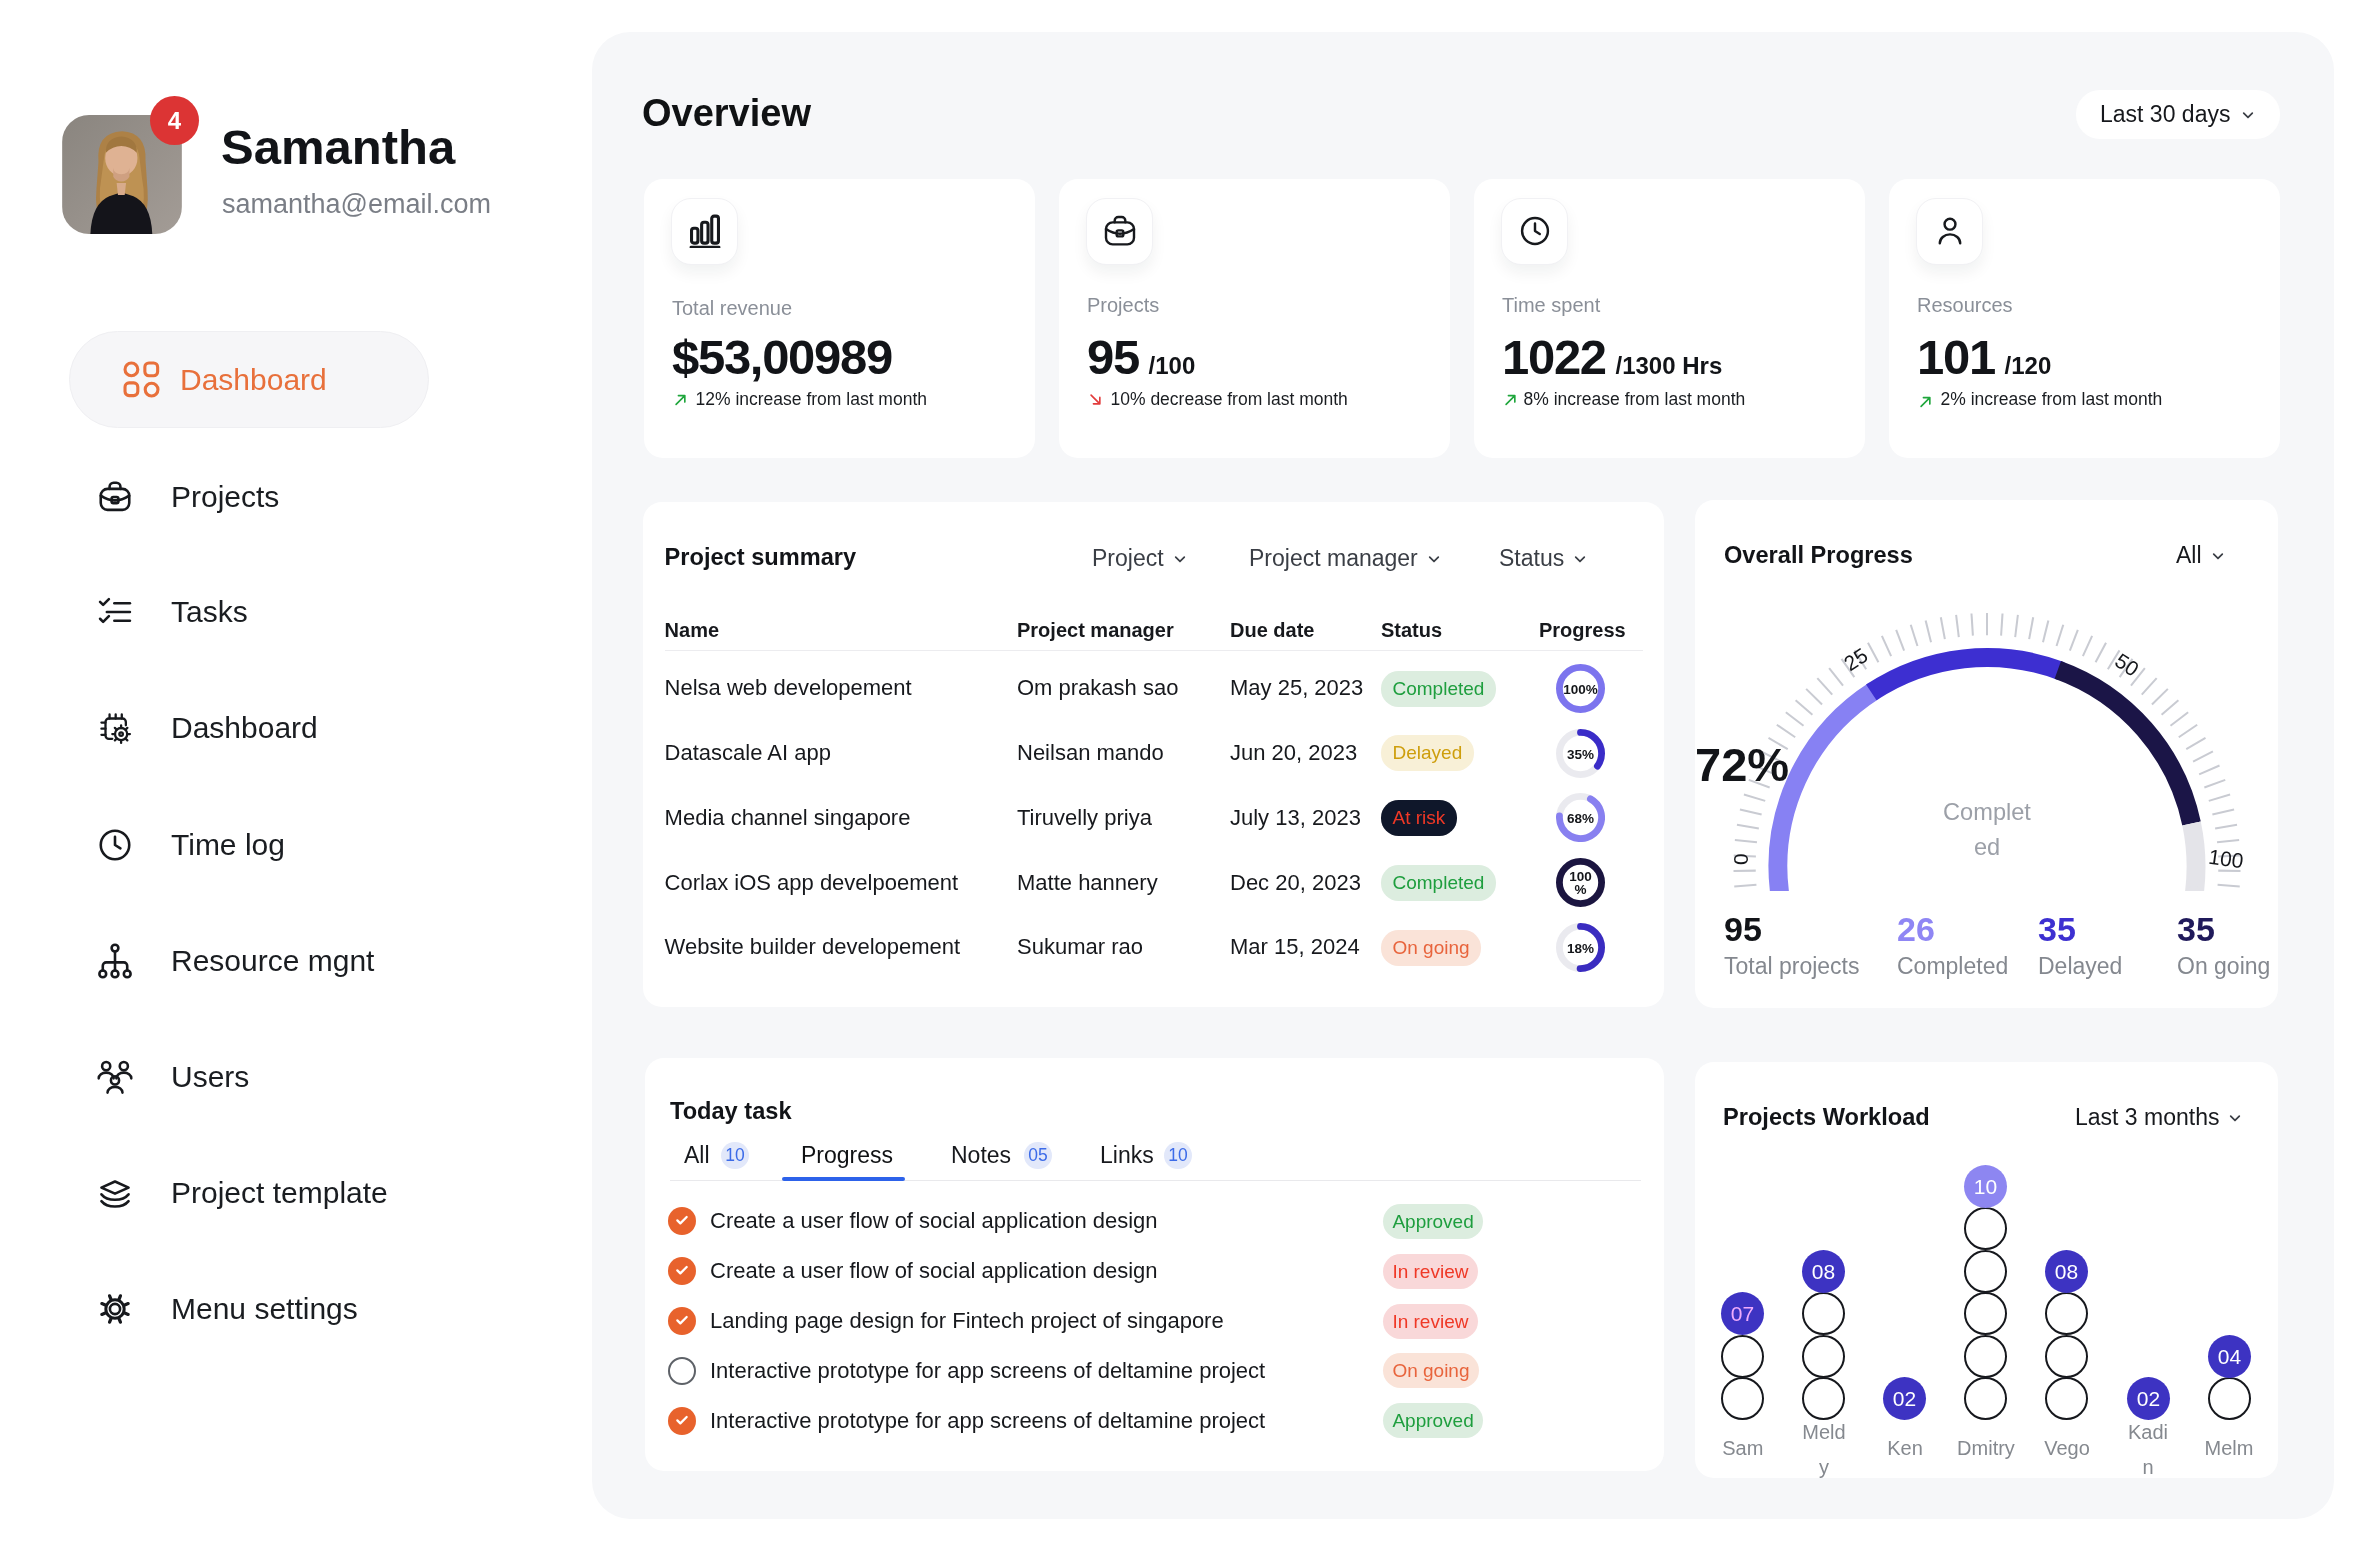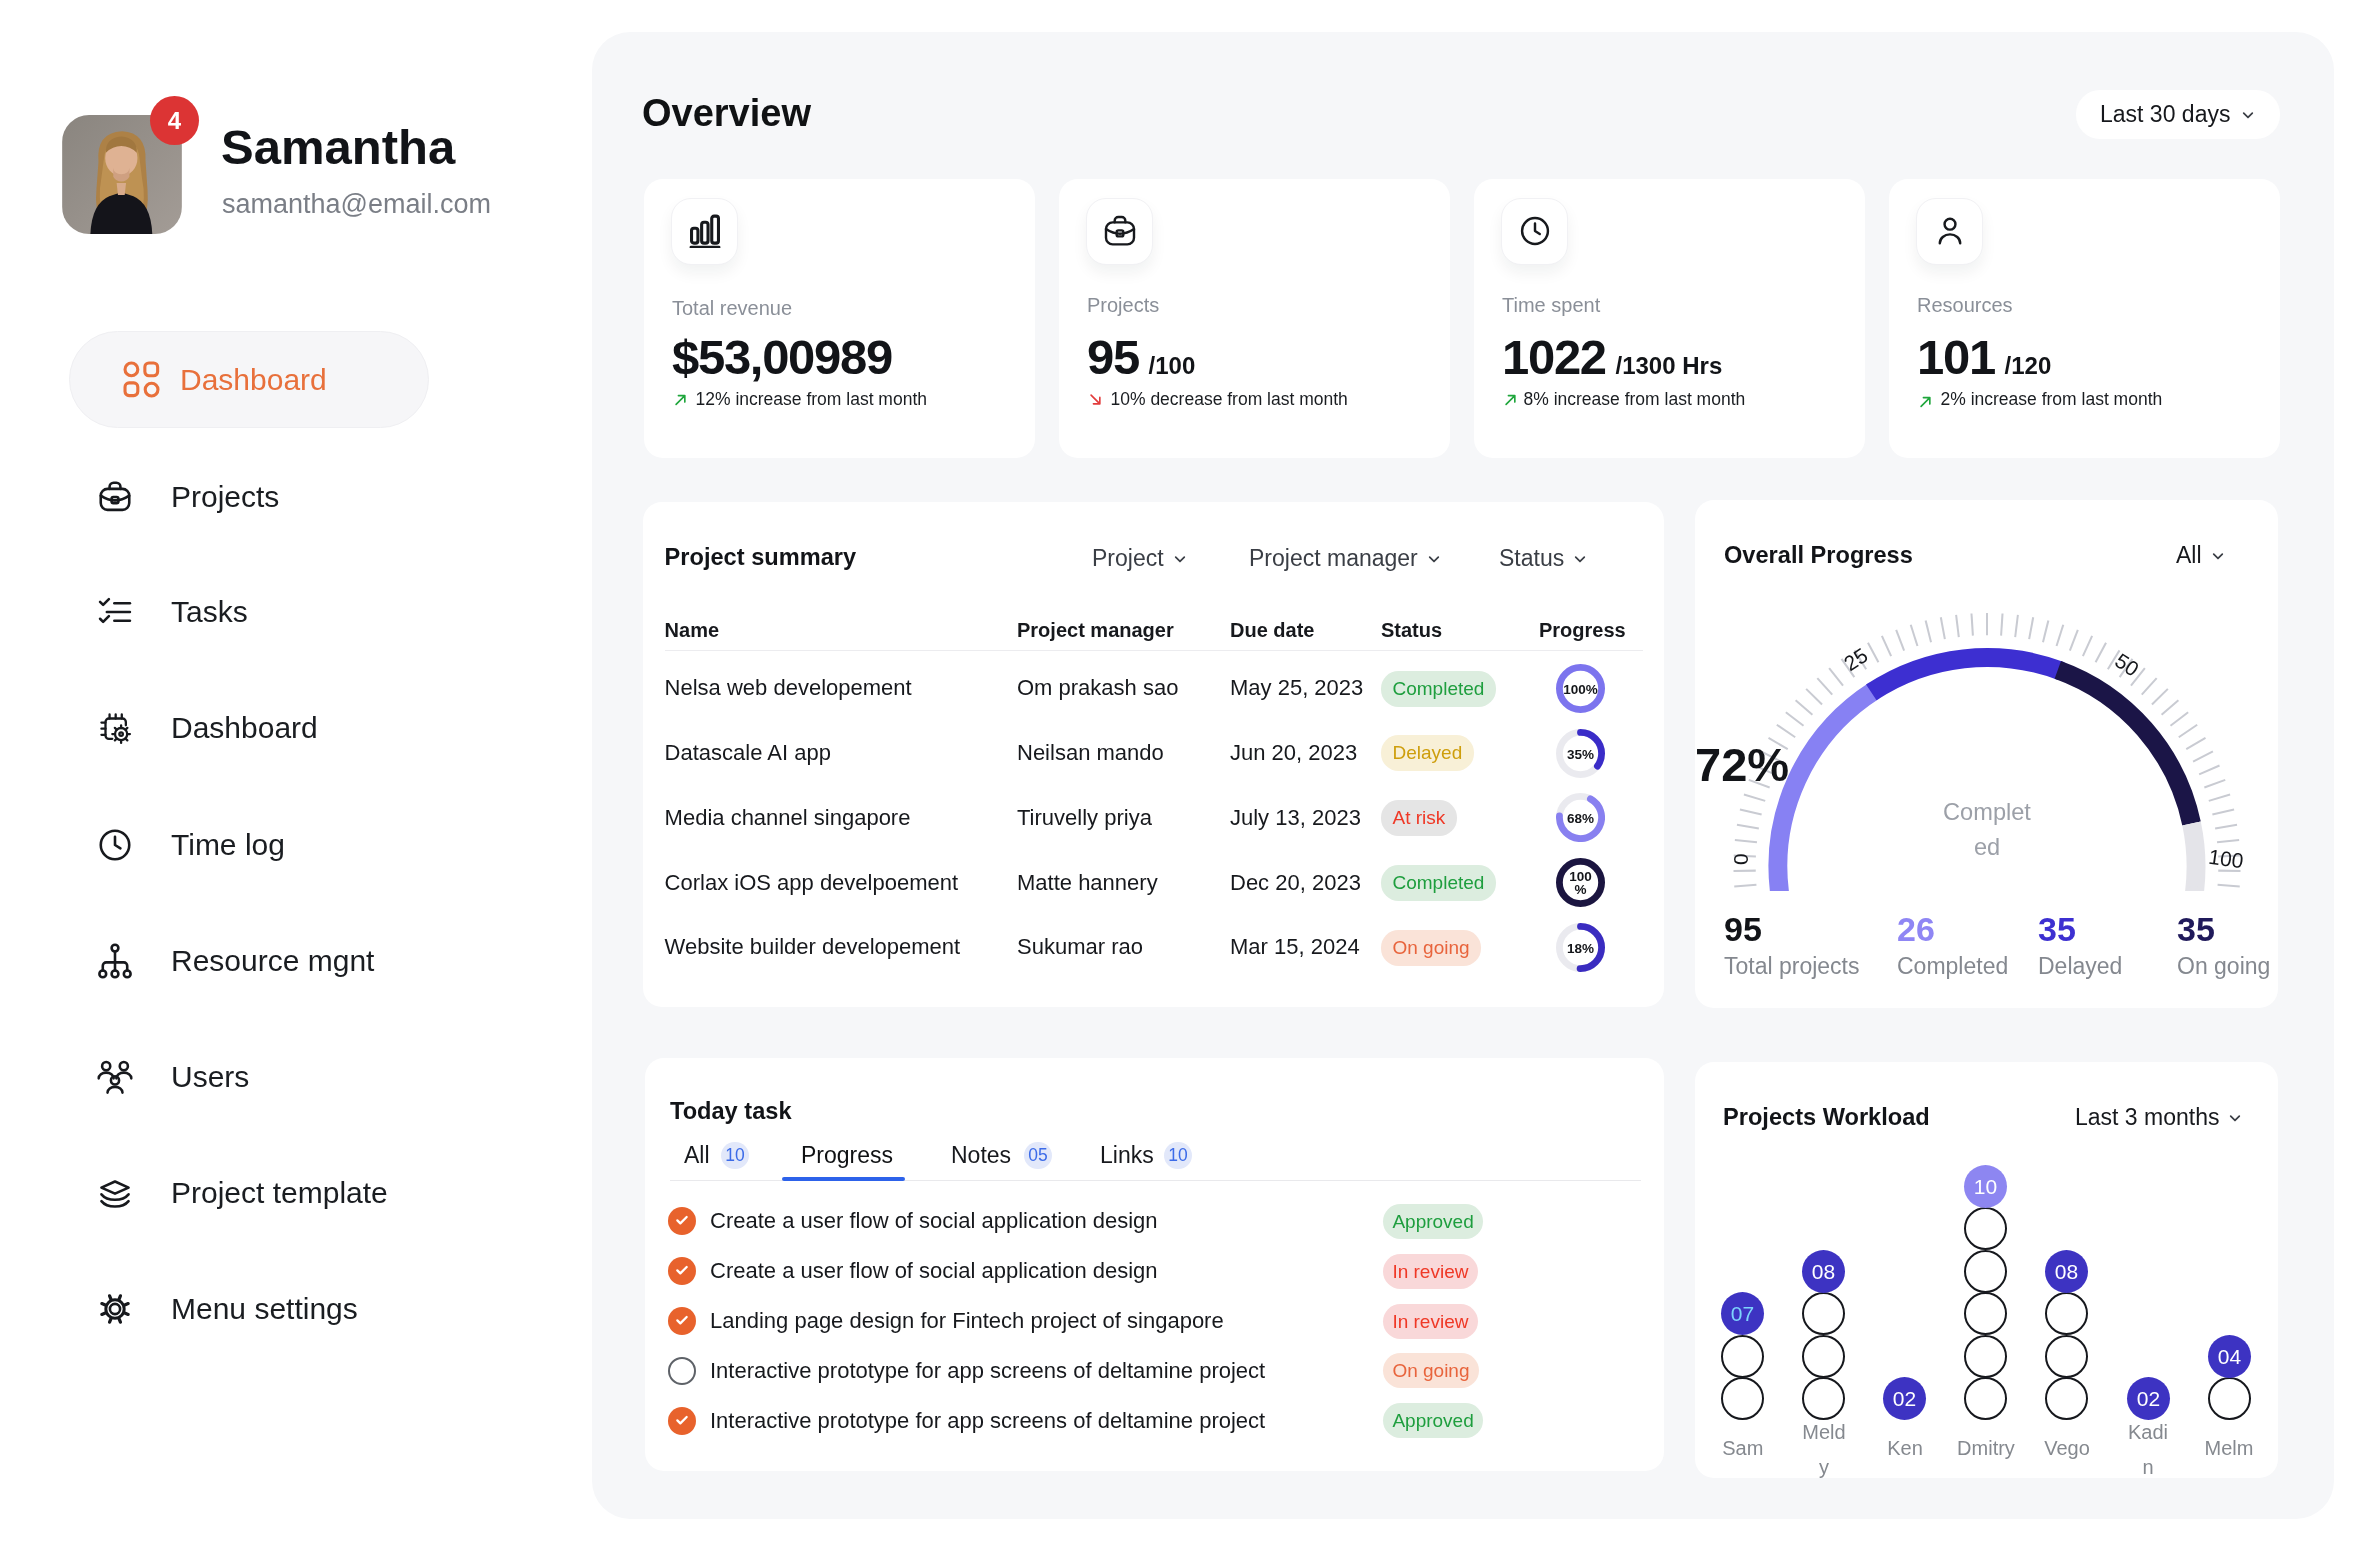--- a/index.html
+++ b/index.html
@@ -196,21 +196,21 @@
 <div style="position:absolute;left:374px;top:238px;font-size:22px;line-height:26px;color:#17191D;white-space:nowrap">Neilsan mando</div>
 <div style="position:absolute;left:587px;top:238px;font-size:22px;line-height:26px;color:#17191D;white-space:nowrap">Jun 20, 2023</div>
 <div style="position:absolute;left:738px;top:233px;height:36px;border-radius:17.5px;background:#F8F0D7;color:#CE9E0C;font-size:19px;line-height:36px;padding:0 11.5px;display:inline-block">Delayed</div>
 <div style="position:absolute;left:913px;top:227px;width:49px;height:49px"><svg width="49" height="49" viewBox="0 0 72 72">
         <circle cx="36" cy="36" r="31" stroke="#EAEAEF" stroke-width="10" fill="none"></circle>
         <circle cx="36" cy="36" r="31" stroke="#3A2CC8" stroke-width="10" fill="none" stroke-dasharray="68.2 126.6" stroke-linecap="round" transform="rotate(-90 36 36)"></circle>
       </svg><div style="position:absolute;left:50%;top:50%;transform:translate(-50%,-50%);font-size:13.5px;font-weight:bold;color:#14161A;white-space:nowrap">35%</div></div>
     <div style="position:absolute;left:21.6px;top:303px;font-size:22px;line-height:26px;color:#17191D;white-space:nowrap">Media channel singapore</div>
 <div style="position:absolute;left:374px;top:303px;font-size:22px;line-height:26px;color:#17191D;white-space:nowrap">Tiruvelly priya</div>
 <div style="position:absolute;left:587px;top:303px;font-size:22px;line-height:26px;color:#17191D;white-space:nowrap">July 13, 2023</div>
-<div style="position:absolute;left:738px;top:298px;height:36px;border-radius:17.5px;background:#e5e5e5;color:#EF3826;font-size:19px;line-height:36px;padding:0 11.5px;display:inline-block">At risk</div>
+<div style="position:absolute;left:738px;top:298px;height:36px;border-radius:17.5px;background:#0f172a;color:#EF3826;font-size:19px;line-height:36px;padding:0 11.5px;display:inline-block">At risk</div>
 <div style="position:absolute;left:913px;top:291px;width:49px;height:49px"><svg width="49" height="49" viewBox="0 0 72 72">
         <circle cx="36" cy="36" r="31" stroke="#EAEAEF" stroke-width="10" fill="none"></circle>
         <circle cx="36" cy="36" r="31" stroke="#8880F0" stroke-width="10" fill="none" stroke-dasharray="132.4 62.3" stroke-linecap="round" transform="rotate(-62 36 36)"></circle>
       </svg><div style="position:absolute;left:50%;top:50%;transform:translate(-50%,-50%);font-size:13.5px;font-weight:bold;color:#14161A;white-space:nowrap">68%</div></div>
     <div style="position:absolute;left:21.6px;top:368px;font-size:22px;line-height:26px;color:#17191D;white-space:nowrap">Corlax iOS app develpoement</div>
 <div style="position:absolute;left:374px;top:368px;font-size:22px;line-height:26px;color:#17191D;white-space:nowrap">Matte hannery</div>
 <div style="position:absolute;left:587px;top:368px;font-size:22px;line-height:26px;color:#17191D;white-space:nowrap">Dec 20, 2023</div>
 <div style="position:absolute;left:738px;top:363px;height:36px;border-radius:17.5px;background:#DCEDDF;color:#1E9E3E;font-size:19px;line-height:36px;padding:0 11.5px;display:inline-block">Completed</div>
 <div style="position:absolute;left:913px;top:356px;width:49px;height:49px"><svg width="49" height="49" viewBox="0 0 72 72">
         <circle cx="36" cy="36" r="31" stroke="#1B1540" stroke-width="10" fill="none"></circle>
@@ -355,21 +355,21 @@
     <div style="position:absolute;left:65px;top:350px;font-size:22px;line-height:26px;color:#17191D;white-space:nowrap">Interactive prototype for app screens of deltamine project</div>
     <div style="position:absolute;left:738px;top:345px;height:35px;border-radius:17.5px;background:#DCEDDF;color:#1E9E3E;font-size:19px;line-height:35px;padding:0 9.4px;display:inline-block">Approved</div>
 </div>
 <div class="card" style="left:1695px;top:1062px;width:583px;height:416px">
 <div style="position:absolute;left:28px;top:42px;font-size:23.6px;font-weight:bold;color:#121418">Projects Workload</div>
 <div style="position:absolute;left:380px;top:42px;display:flex;align-items:center;gap:8px;font-size:23px;color:#17191D;white-space:nowrap">Last 3 months <svg width="16" height="16" viewBox="0 0 26 26" fill="none" stroke="#3A3E45" stroke-width="2.8" stroke-linecap="round" stroke-linejoin="round">
         <path d="M6 10 l7 7 7-7"></path>
       </svg></div>
 <div style="position:absolute;left:26px;top:315px;width:43px;height:43px;border-radius:50%;border:2px solid #16181D;box-sizing:border-box;background:#fff"></div>
     <div style="position:absolute;left:26px;top:273px;width:43px;height:43px;border-radius:50%;border:2px solid #16181D;box-sizing:border-box;background:#fff"></div>
-    <div style="position:absolute;left:26px;top:230px;width:43px;height:43px;border-radius:50%;background:#3D33C2;color:#7dd3fc;font-size:21px;line-height:43px;text-align:center">07</div>
+    <div style="position:absolute;left:26px;top:230px;width:43px;height:43px;border-radius:50%;background:#3D33C2;color:#f0abfc;font-size:21px;line-height:43px;text-align:center">07</div>
     <div style="position:absolute;left:10.8px;top:374px;width:74px;text-align:center;font-size:20px;line-height:24px;color:#85898F;white-space:nowrap">Sam</div>
     <div style="position:absolute;left:107px;top:315px;width:43px;height:43px;border-radius:50%;border:2px solid #16181D;box-sizing:border-box;background:#fff"></div>
     <div style="position:absolute;left:107px;top:273px;width:43px;height:43px;border-radius:50%;border:2px solid #16181D;box-sizing:border-box;background:#fff"></div>
     <div style="position:absolute;left:107px;top:230px;width:43px;height:43px;border-radius:50%;border:2px solid #16181D;box-sizing:border-box;background:#fff"></div>
     <div style="position:absolute;left:107px;top:188px;width:43px;height:43px;border-radius:50%;background:#3D33C2;color:#fff;font-size:21px;line-height:43px;text-align:center">08</div>
     <div style="position:absolute;left:92px;top:353px;width:74px;text-align:center;font-size:20px;line-height:35px;color:#85898F">Meld<br>y</div>
     <div style="position:absolute;left:188px;top:315px;width:43px;height:43px;border-radius:50%;background:#3D33C2;color:#fff;font-size:21px;line-height:43px;text-align:center">02</div>
     <div style="position:absolute;left:173px;top:374px;width:74px;text-align:center;font-size:20px;line-height:24px;color:#85898F;white-space:nowrap">Ken</div>
     <div style="position:absolute;left:269px;top:315px;width:43px;height:43px;border-radius:50%;border:2px solid #16181D;box-sizing:border-box;background:#fff"></div>
     <div style="position:absolute;left:269px;top:273px;width:43px;height:43px;border-radius:50%;border:2px solid #16181D;box-sizing:border-box;background:#fff"></div>

